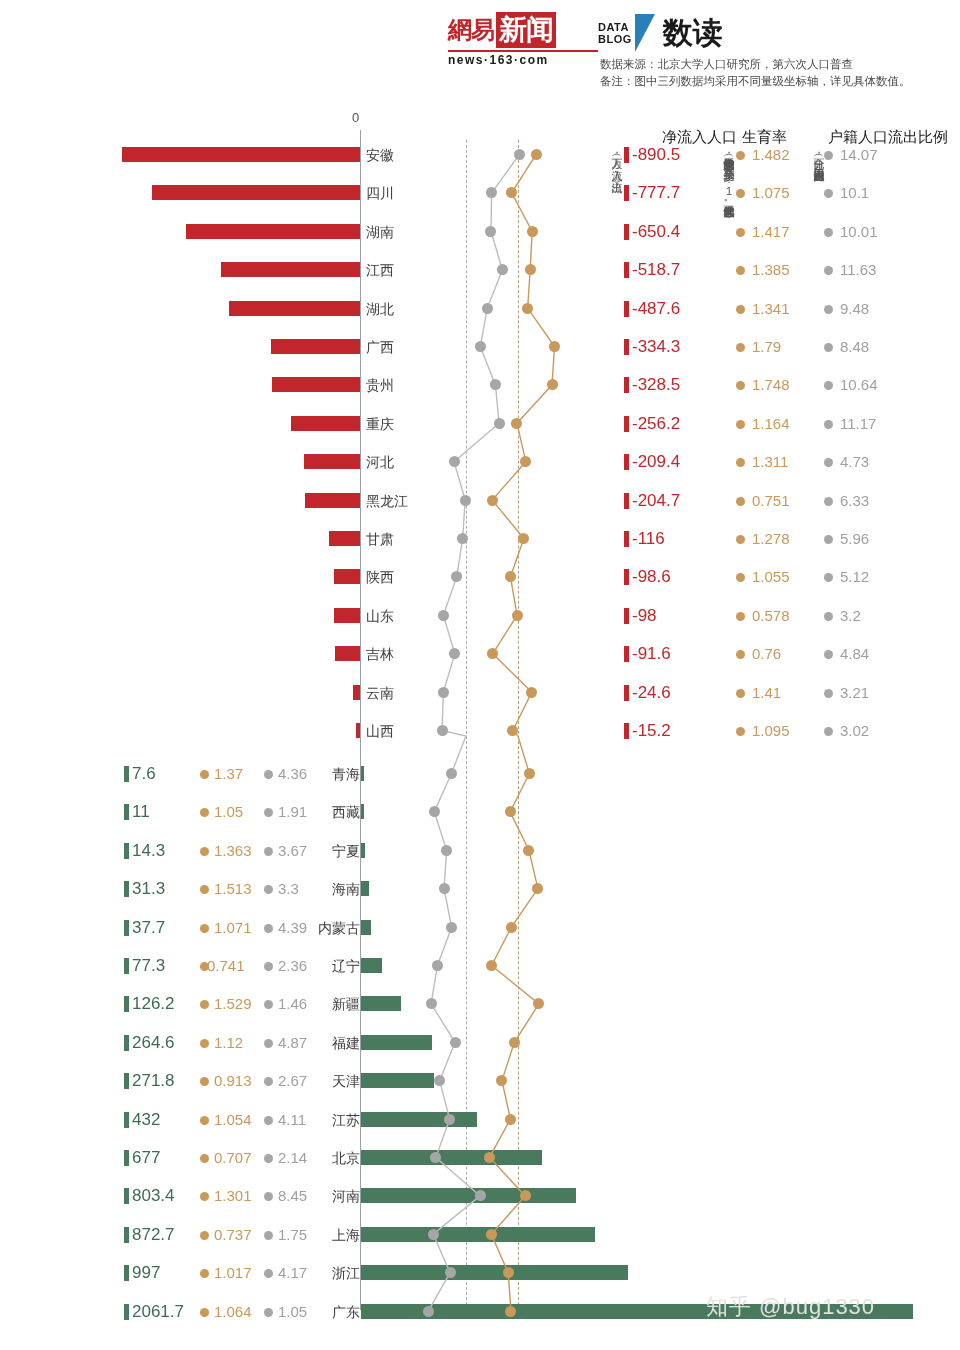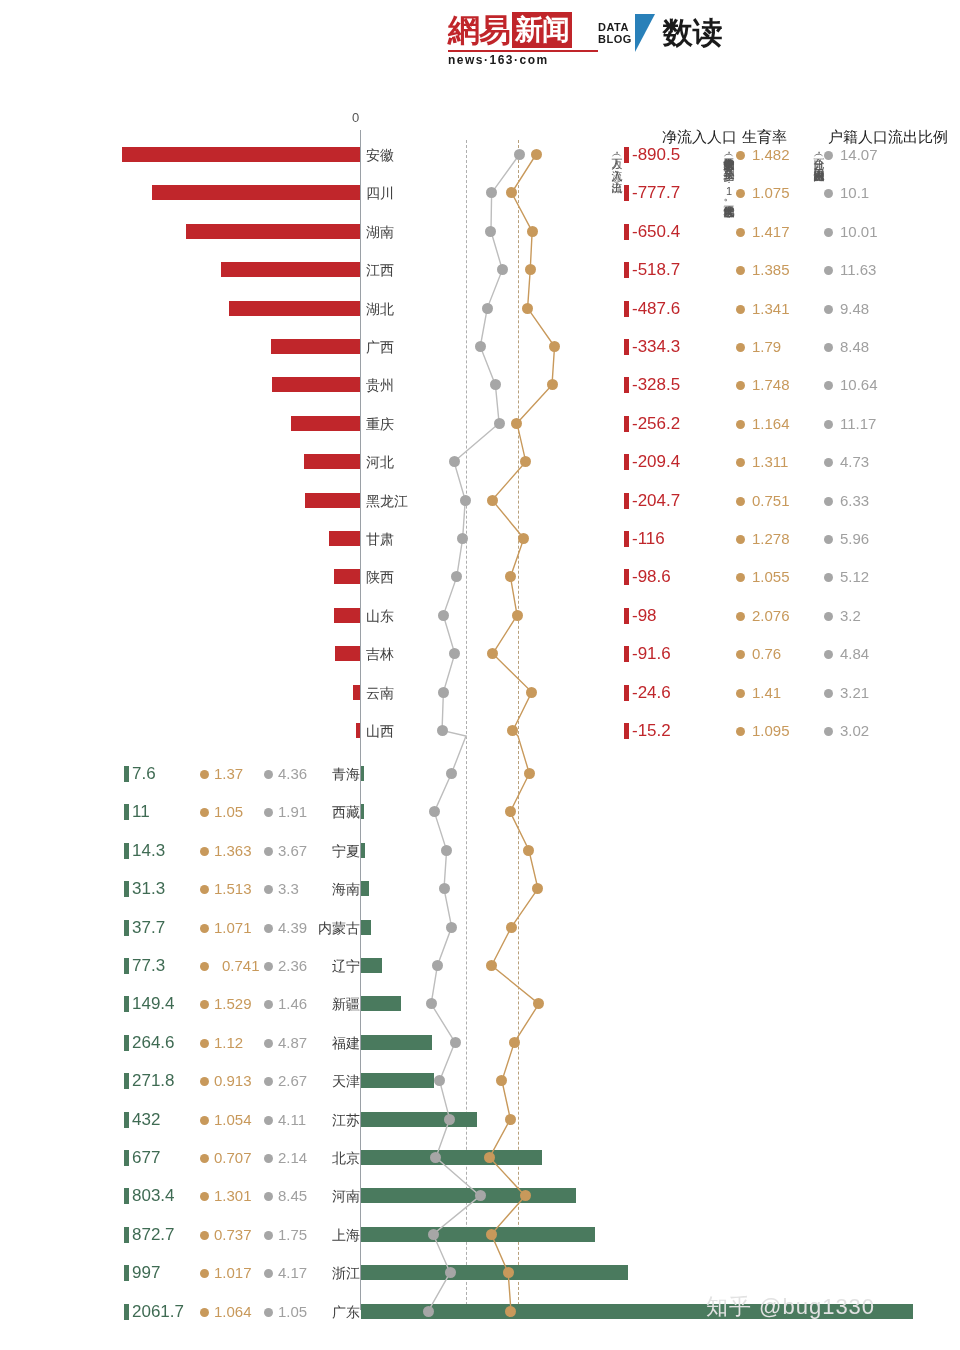--- a/index.html
+++ b/index.html
@@ -19,21 +19,21 @@
     position:absolute;left:22px;top:8px;
     font-weight:bold;font-size:40px;line-height:46px;
     color:#1a1a1a;letter-spacing:1px;white-space:pre;
   }
   .title .l1{display:block;}
   .title .l2{display:block;}
 
   .brand{position:absolute;left:448px;top:12px;width:150px;}
   .brand-row{display:flex;align-items:stretch;height:36px;}
   .brand-wy{
-    color:#c0252a;font-weight:bold;font-size:32px;line-height:36px;
+    color:#c0252a;font-weight:bold;font-size:24px;line-height:36px;
     letter-spacing:-1px;
   }
   .brand-xw{
     background:#c0252a;color:#fff;font-weight:bold;font-size:28px;line-height:36px;
     padding:0 3px;letter-spacing:-1px;margin-left:2px;
   }
   .brand-url{
     border-top:2px solid #c0252a;
     margin-top:2px;padding-top:1px;
     font-size:12px;font-weight:bold;color:#1a1a1a;
@@ -150,20 +150,24 @@
 
     <div class="datablog">
       <div class="db-txt">
         <div>DATA</div>
         <div>BLOG</div>
       </div>
       <div class="db-mark"></div>
       <div class="db-title">数读</div>
     </div>
 
+    <div class="src">
+      <div>数据来源：北京大学人口研究所，第六次人口普查</div>
+      <div>备注：图中三列数据均采用不同量级坐标轴，详见具体数值。</div>
+    </div>
   </div>
 
   <div class="axis-zero"></div>
   <div class="axis-zero-label">0</div>
 
   <div class="ref-line ref-gray" style="left:466px;"></div>
   <div class="ref-line" style="left:518px;"></div>
 
   <div class="colhead" style="left:630px;top:128px;margin-left:32px;">净流入人口</div>
   <div class="colhead" style="left:742px;top:128px;">生育率</div>
@@ -322,21 +326,21 @@
         <div class="val val-gry" style="left:840px;">5.12</div>
         <div class="dot dot-g" style="left:451.26px;"></div>
         <div class="dot dot-o" style="left:504.94px;"></div>
       </div>
       <div class="row" style="top:596.8px;">
         <div class="bar bar-neg" style="width:26.238541009846244px;right:600px;"></div>
         <div class="prov prov-top" style="">山东</div>
         <div class="tick tick-red" style="left:624px;"></div>
         <div class="val val-red" style="left:632px;">-98</div>
         <div class="mdot" style="left:736px;background:#c8995b;"></div>
-        <div class="val val-org" style="left:752px;">2.076</div>
+        <div class="val val-org" style="left:752px;">0.578</div>
         <div class="mdot" style="left:824px;background:#a6a6a6;"></div>
         <div class="val val-gry" style="left:840px;">3.2</div>
         <div class="dot dot-g" style="left:437.82px;"></div>
         <div class="dot dot-o" style="left:511.6px;"></div>
       </div>
       <div class="row" style="top:635.2px;">
         <div class="bar bar-neg" style="width:24.525003637774653px;right:600px;"></div>
         <div class="prov prov-top" style="">吉林</div>
         <div class="tick tick-red" style="left:624px;"></div>
         <div class="val val-red" style="left:632px;">-91.6</div>
@@ -430,31 +434,31 @@
         <div class="val val-gry" style="left:278px;">4.39</div>
         <div class="dot dot-g" style="left:446.15px;"></div>
         <div class="dot dot-o" style="left:505.9px;"></div>
       </div>
       <div class="row" style="top:947px;">
         <div class="bar bar-pos" style="width:20.69631857205219px;"></div>
         <div class="prov prov-bot" style="">辽宁</div>
         <div class="tick tick-grn" style="left:124px;"></div>
         <div class="val val-grn" style="left:132px;">77.3</div>
         <div class="mdot" style="left:200px;background:#c8995b;"></div>
-        <div class="val val-org" style="left:222px;">0.741</div>
+        <div class="val val-org" style="left:207px;">0.741</div>
         <div class="mdot" style="left:264px;background:#a6a6a6;"></div>
         <div class="val val-gry" style="left:278px;">2.36</div>
         <div class="dot dot-g" style="left:431.94px;"></div>
         <div class="dot dot-o" style="left:486.1px;"></div>
       </div>
       <div class="row" style="top:985.4px;">
         <div class="bar bar-pos" style="width:40.00038802929622px;"></div>
         <div class="prov prov-bot" style="">新疆</div>
         <div class="tick tick-grn" style="left:124px;"></div>
-        <div class="val val-grn" style="left:132px;">149.4</div>
+        <div class="val val-grn" style="left:132px;">126.2</div>
         <div class="mdot" style="left:200px;background:#c8995b;"></div>
         <div class="val val-org" style="left:214px;">1.529</div>
         <div class="mdot" style="left:264px;background:#a6a6a6;"></div>
         <div class="val val-gry" style="left:278px;">1.46</div>
         <div class="dot dot-g" style="left:425.64px;"></div>
         <div class="dot dot-o" style="left:533.38px;"></div>
       </div>
       <div class="row" style="top:1023.8px;">
         <div class="bar bar-pos" style="width:70.84406072658487px;"></div>
         <div class="prov prov-bot" style="">福建</div>

